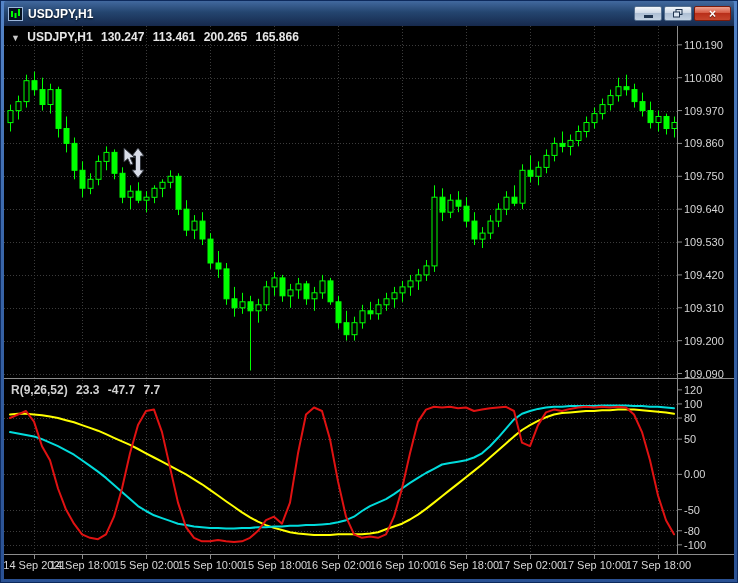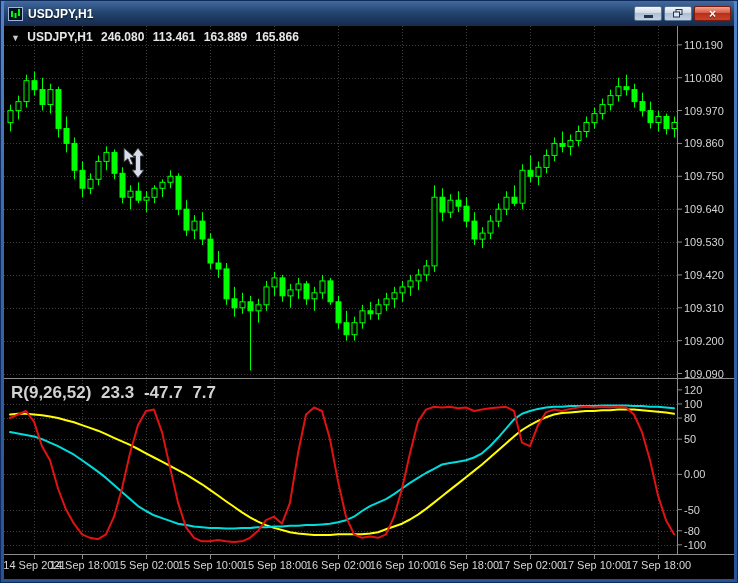--- a/index.html
+++ b/index.html
@@ -46,21 +46,21 @@
 
   .ohlc {
     position:absolute; left:7px; top:4px; color:#e6e6e6;
     font-size:12px; font-weight:700; white-space:nowrap;
   }
   .ohlc span { margin-right:5px; }
   .ohlc .expand { font-size:9px; color:#c9c9c9; margin-right:4px; }
 
   .ind-label {
     position:absolute; left:7px; top:357px; color:#d2d2d2;
-    font-size:17px; font-weight:700; white-space:nowrap;
+    font-size:12px; font-weight:700; white-space:nowrap;
   }
   .ind-label span { margin-right:5px; }
 
   .cursor { position:absolute; left:118px; top:120px; }
 </style>
 </head>
 <body>
 
 <div class="window">
   <div class="titlebar">
@@ -370,23 +370,23 @@
           <text x="462.5" y="543" text-anchor="middle">16 Sep 18:00</text>
           <text x="526.5" y="543" text-anchor="middle">17 Sep 02:00</text>
           <text x="590.5" y="543" text-anchor="middle">17 Sep 10:00</text>
           <text x="654.5" y="543" text-anchor="middle">17 Sep 18:00</text>
         </g>
       </svg>
 
     <div class="ohlc">
       <span class="expand">▼</span>
       <span>USDJPY,H1</span>
-      <span>246.080</span>
+      <span>130.247</span>
       <span>113.461</span>
-      <span>163.889</span>
+      <span>200.265</span>
       <span>165.866</span>
     </div>
 
     <div class="ind-label">
       <span>R(9,26,52)</span>
       <span>23.3</span>
       <span>-47.7</span>
       <span>7.7</span>
     </div>
 

